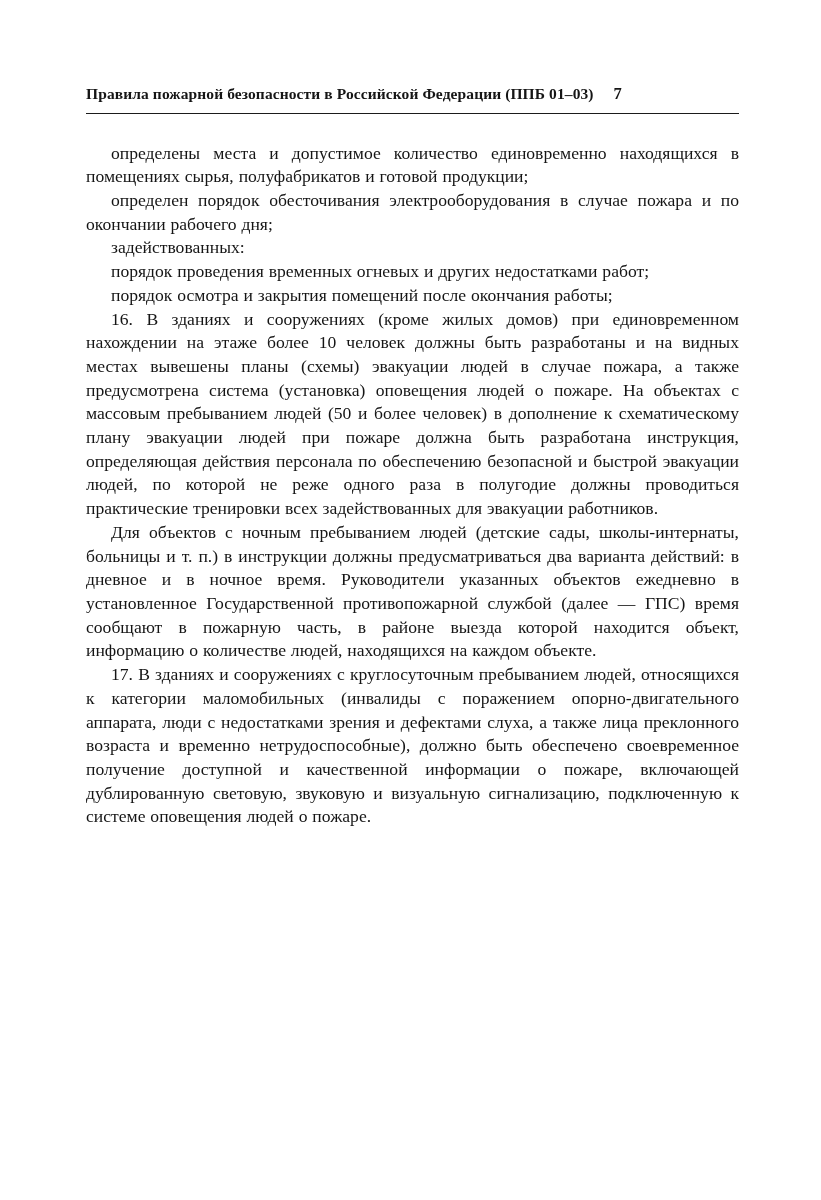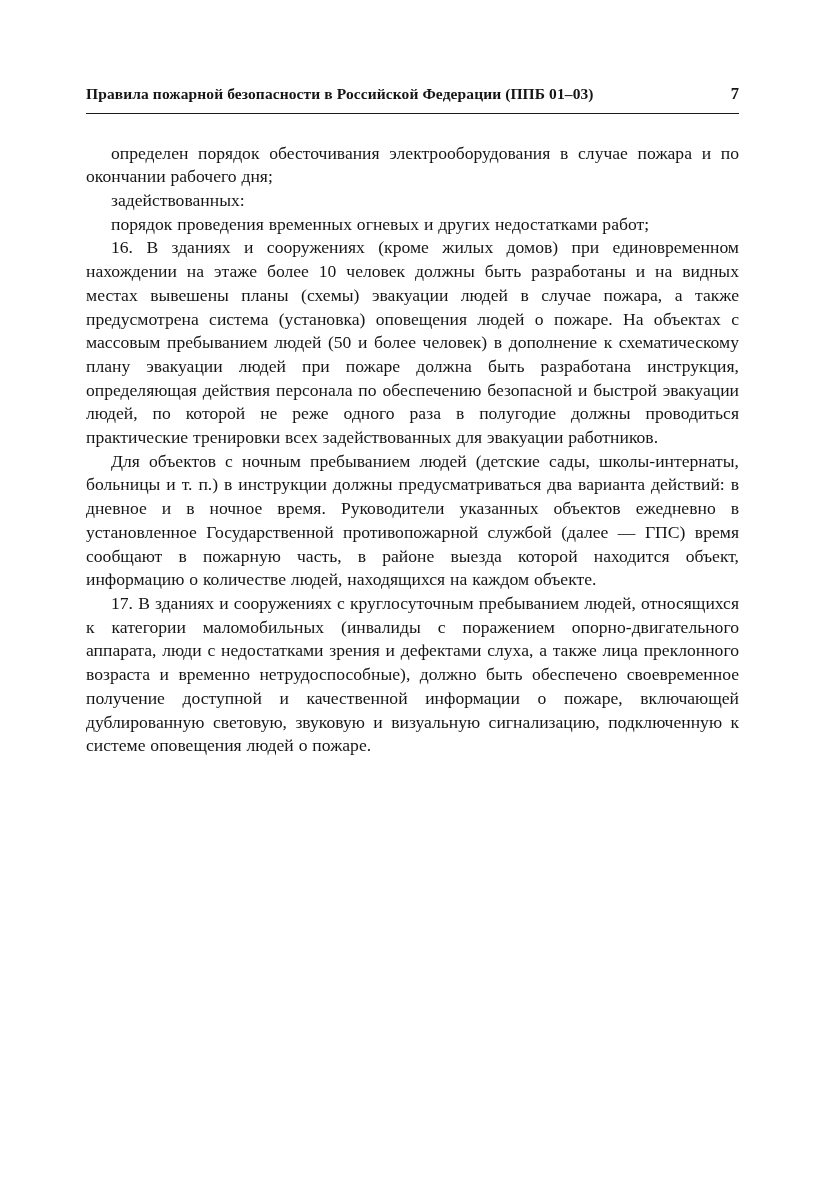--- a/index.html
+++ b/index.html
@@ -16,21 +16,20 @@
     }
     .page {
       box-sizing: border-box;
       width: 821px;
       height: 1200px;
       padding: 84px 82px 40px 86px;
       background: #ffffff;
     }
     .running-head {
       display: flex;
-      justify-content: space-between;
       align-items: baseline;
       font-weight: bold;
       font-size: 15.5px;
       line-height: 1.25;
     }
     .head-title {
       letter-spacing: 0.1px;
     }
     .head-page {
       font-size: 16.5px;
@@ -62,21 +61,23 @@
 <div class="page">
 
   <header class="running-head">
     <span class="head-title">Правила пожарной безопасности в Российской Федерации (ППБ 01–03)</span>
     <span class="head-page">7</span>
   </header>
 
   <hr class="head-rule">
 
   <main class="body-text">
+    <p>определены места и допустимое количество единовременно находящихся в помещениях сырья, полуфабрикатов и готовой продукции;</p>
     <p>определен порядок обесточивания электрооборудования в случае пожара и по окончании рабочего дня;</p>
     <p>задействованных:</p>
     <p>порядок проведения временных огневых и других недостатками работ;</p>
+    <p>порядок осмотра и закрытия помещений после окончания работы;</p>
     <p>16. В зданиях и сооружениях (кроме жилых домов) при единовременном нахождении на этаже более 10 человек должны быть разработаны и на видных местах вывешены планы (схемы) эвакуации людей в случае пожара, а также предусмотрена система (установка) оповещения людей о пожаре. На объектах с массовым пребыванием людей (50 и более человек) в дополнение к схематическому плану эвакуации людей при пожаре должна быть разработана инструкция, определяющая действия персонала по обеспечению безопасной и быстрой эвакуации людей, по которой не реже одного раза в полугодие должны проводиться практические тренировки всех задействованных для эвакуации работников.</p>
     <p>Для объектов с ночным пребыванием людей (детские сады, школы-интернаты, больницы и т. п.) в инструкции должны предусматриваться два варианта действий: в дневное и в ночное время. Руководители указанных объектов ежедневно в установленное Государственной противопожарной службой (далее — ГПС) время сообщают в пожарную часть, в районе выезда которой находится объект, информацию о количестве людей, находящихся на каждом объекте.</p>
     <p>17. В зданиях и сооружениях с круглосуточным пребыванием людей, относящихся к категории маломобильных (инвалиды с поражением опорно-двигательного аппарата, люди с недостатками зрения и дефектами слуха, а также лица преклонного возраста и временно нетрудоспособные), должно быть обеспечено своевременное получение доступной и качественной информации о пожаре, включающей дублированную световую, звуковую и визуальную сигнализацию, подключенную к системе оповещения людей о пожаре.</p>
   </main>
 
 </div>
 
 </body></html>

